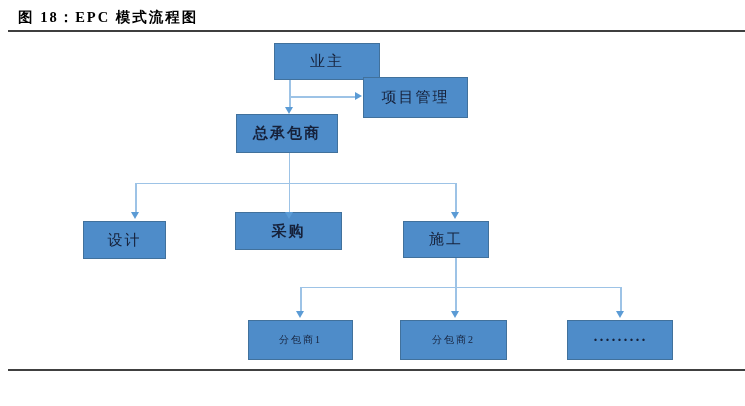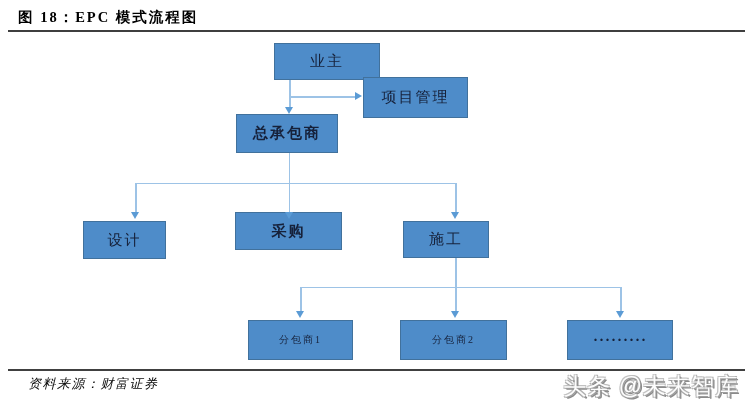--- a/index.html
+++ b/index.html
@@ -99,16 +99,14 @@
     <div class="hline" style="left:300px;top:286.5px;width:320px;"></div>
     <div class="vline" style="left:300px;top:287px;height:25px;"></div>
     <div class="arr-down" style="left:296px;top:311px;"></div>
     <div class="vline" style="left:455px;top:287px;height:25px;"></div>
     <div class="arr-down" style="left:451px;top:311px;"></div>
     <div class="vline" style="left:620px;top:287px;height:25px;"></div>
     <div class="arr-down" style="left:616px;top:311px;"></div>
   </div>
 
   <div class="footer-rule"></div>
-  <div class="source-label">资料来源：财富证券</div>
-  <div class="watermark">头条 @未来智库</div>
 
 </div>
 
 </body></html>

